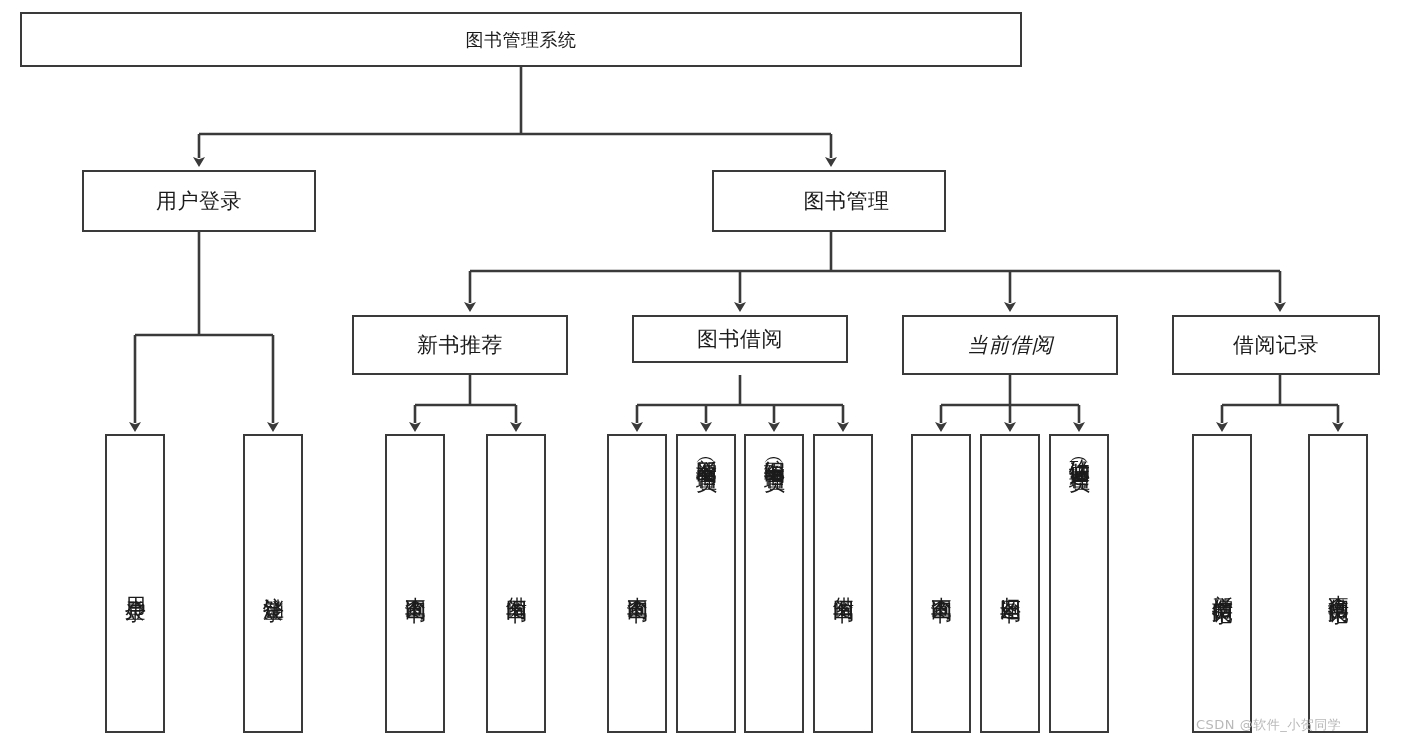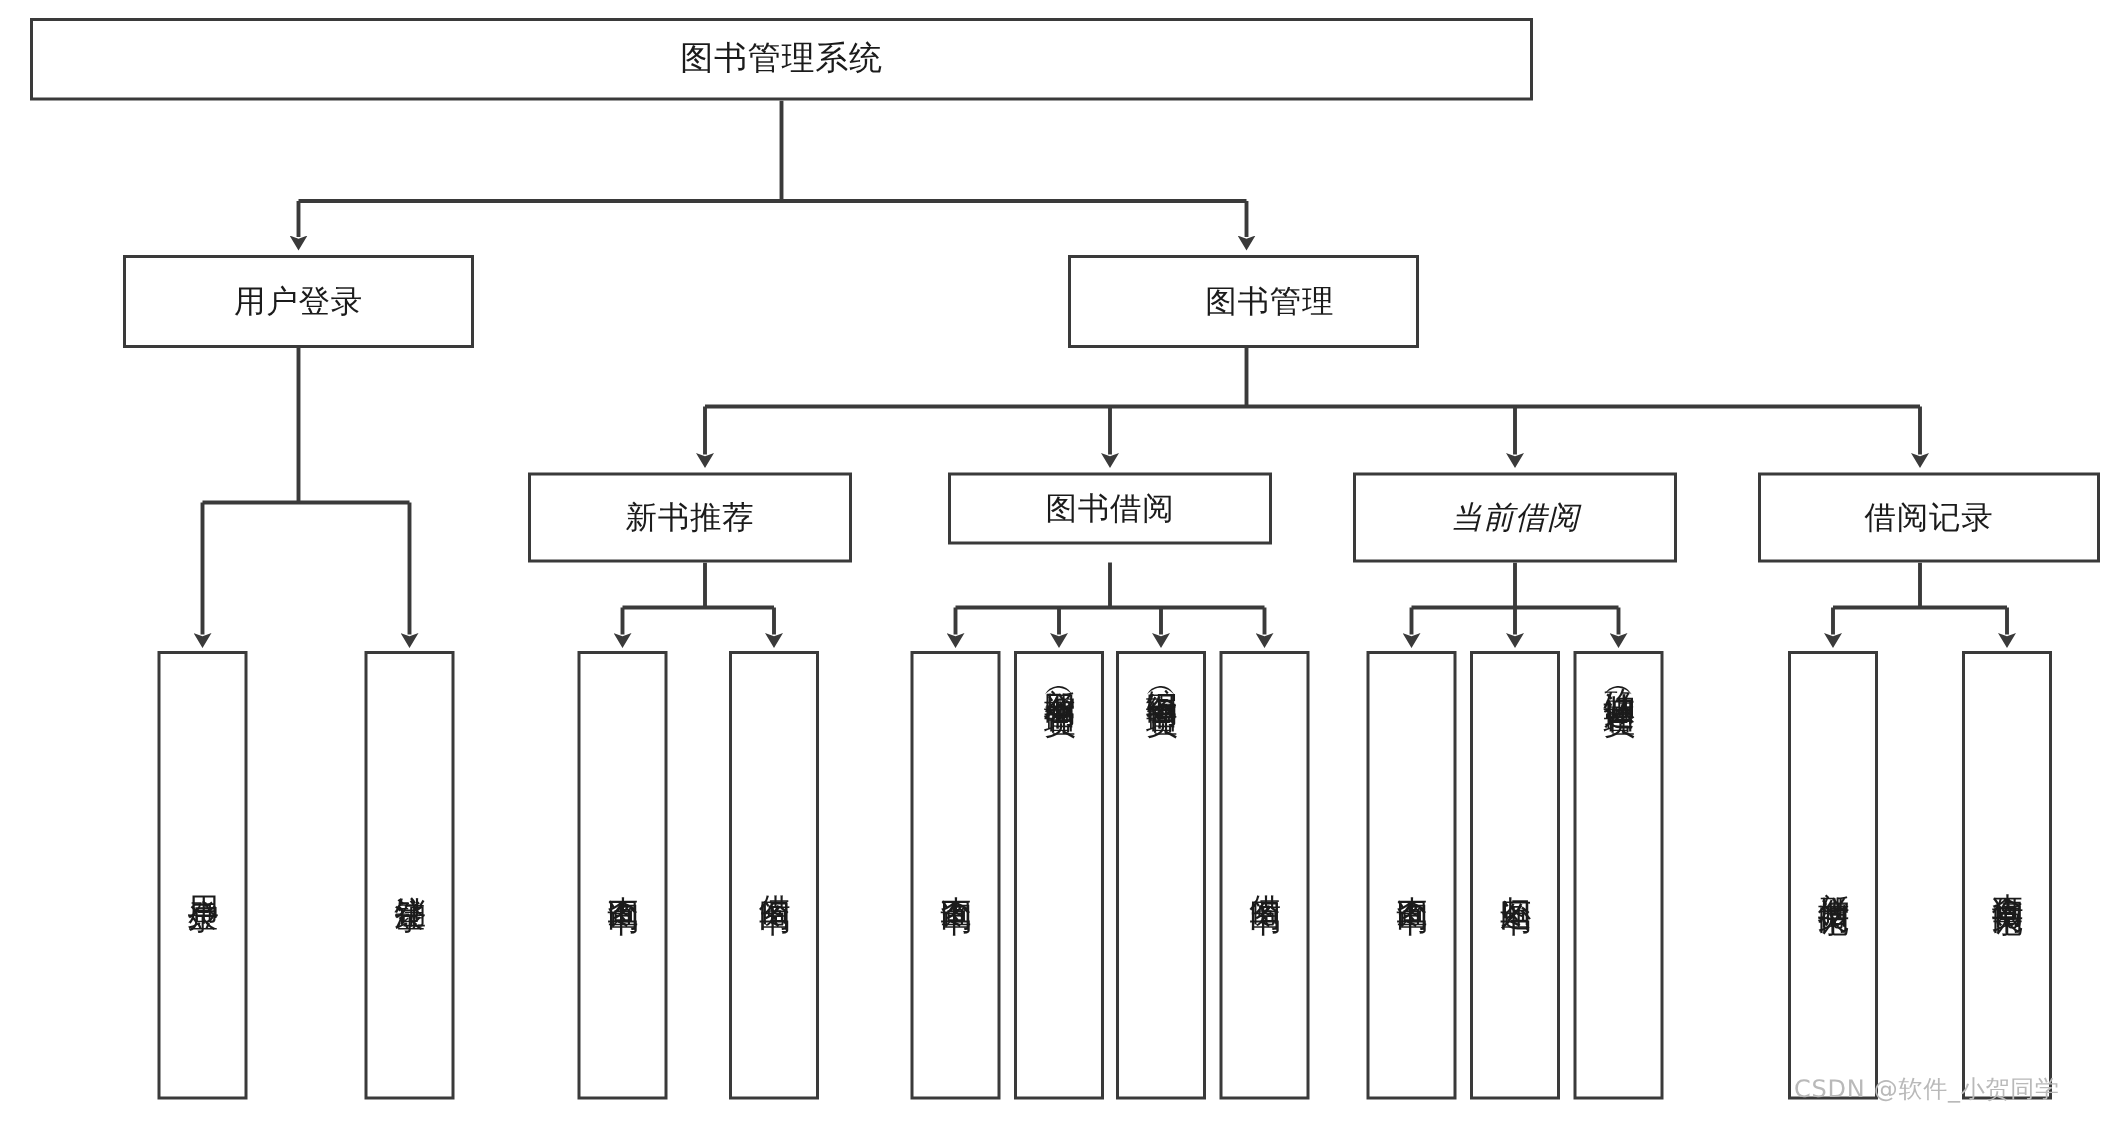--- a/index.html
+++ b/index.html
@@ -41,21 +41,21 @@
     text-align: center;
     line-height: 1.18;
     white-space: nowrap;
   }
   
   .node.horiz .lbl {
     font-size: 21px;
     letter-spacing: 0.5px;
   }
   .node.root .lbl {
-    font-size: 22px;
+    font-size: 18px;
   }
   
   .node.vert {
     align-items: flex-start;
     justify-content: center;
     padding-top: 6px;
   }
   .node.vert .lbl {
     writing-mode: vertical-rl;
     text-orientation: upright;
@@ -63,21 +63,21 @@
     line-height: 1.0;
     letter-spacing: 2px;
     white-space: nowrap;
   }
   .node.vert.center-v {
     align-items: center;
     padding-top: 0;
   }
   .watermark {
     position: absolute;
-    font-size: 16px;
+    font-size: 13px;
     color: #b9b9b9;
     white-space: nowrap;
     letter-spacing: 0.5px;
   }
 </style>
 </head>
 <body>
 
 <div id="canvas">
 
@@ -144,21 +144,21 @@
 
   <div class="node horiz" style="left:352px; top:315px; width:216px; height:60px;">
     <span class="lbl">新书推荐</span>
   </div>
   <div class="node horiz" style="left:632px; top:315px; width:216px; height:48px;">
     <span class="lbl">图书借阅</span>
   </div>
   <div class="node horiz" style="left:902px; top:315px; width:216px; height:60px;font-style:italic;">
     <span class="lbl">当前借阅</span>
   </div>
-  <div class="node horiz" style="left:1172px; top:315px; width:228px; height:60px;">
+  <div class="node horiz" style="left:1172px; top:315px; width:208px; height:60px;">
     <span class="lbl">借阅记录</span>
   </div>
 
   <div class="node vert center-v" style="left:105px; top:434px; width:60px; height:299px;">
     <span class="lbl">用户登录</span>
   </div>
   <div class="node vert center-v" style="left:243px; top:434px; width:60px; height:299px;">
     <span class="lbl">注销登录</span>
   </div>
 

